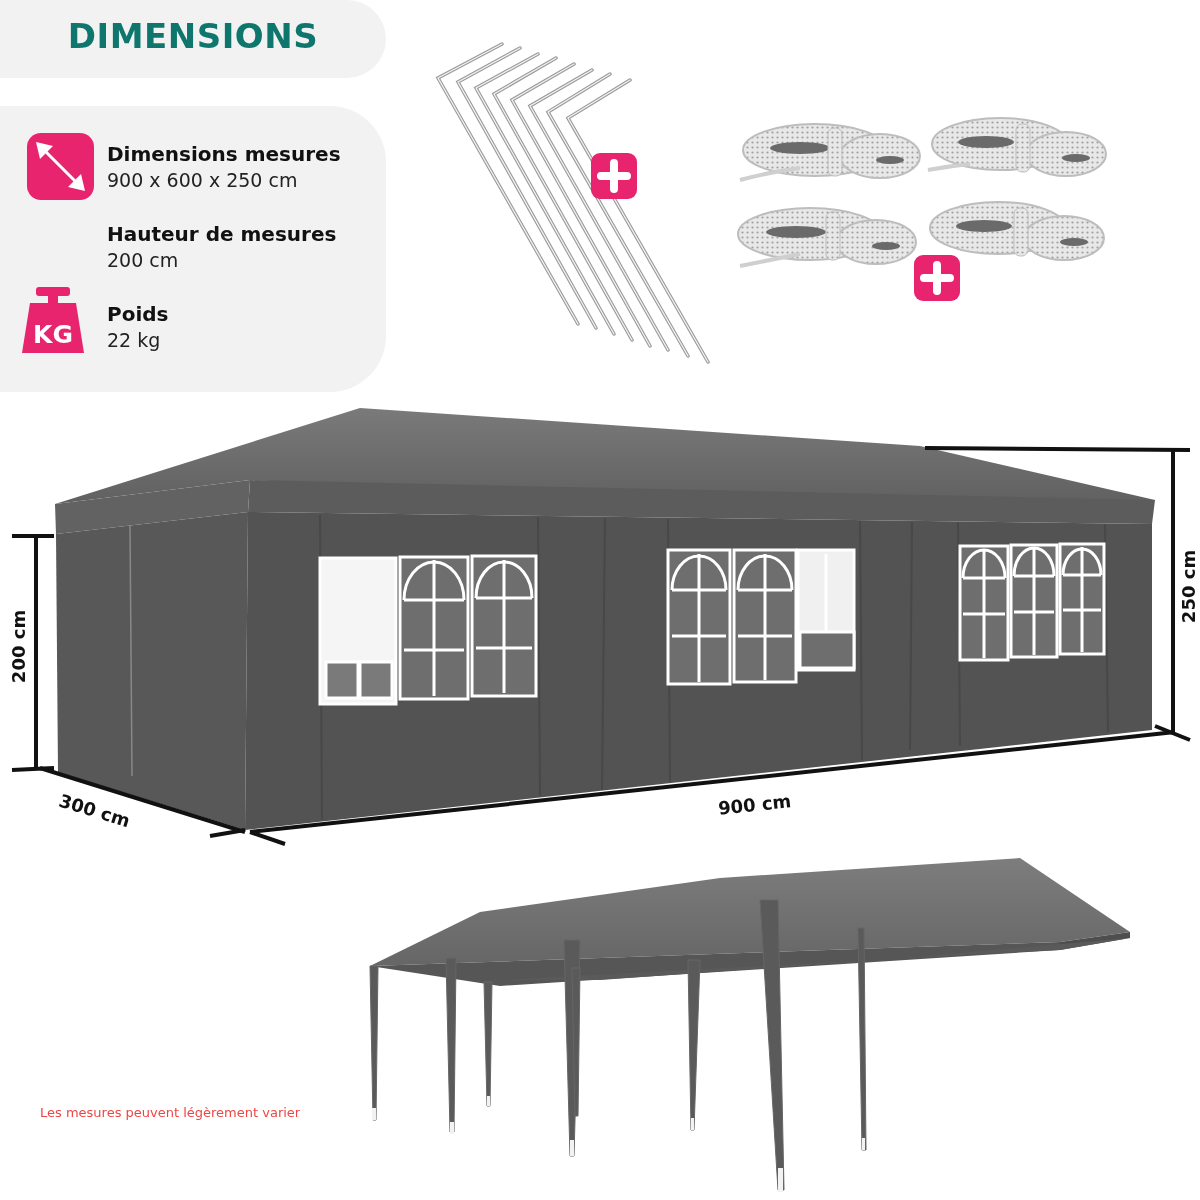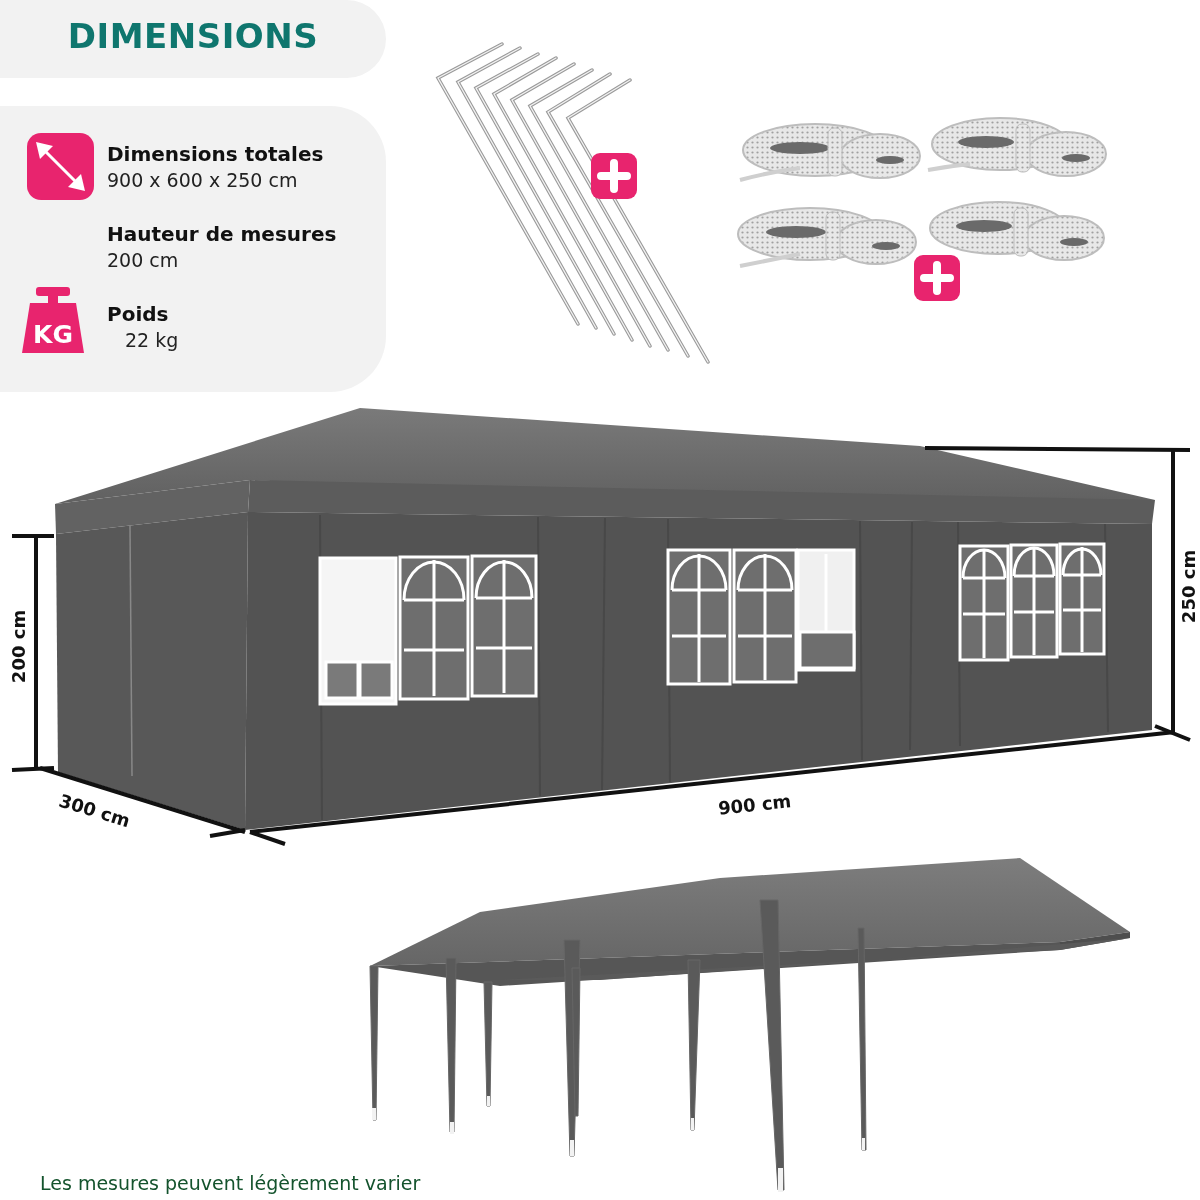--- a/index.html
+++ b/index.html
@@ -5,56 +5,56 @@
   html, body { margin:0; padding:0; }
   body { width:1200px; height:1200px; background:#ffffff; position:relative; overflow:hidden; font-family:"DejaVu Sans", sans-serif; color:#1a1a1a; }
   .abs { position:absolute; }
   .title-panel { left:0; top:0; width:386px; height:78px; background:#f2f2f2; border-radius:0 40px 40px 0; }
   .title-text { left:0; top:16px; width:386px; text-align:center; font-weight:bold; font-size:34px; letter-spacing:0.5px; color:#0f766e; }
   .spec-panel { left:0; top:106px; width:386px; height:286px; background:#f2f2f2; border-radius:0 56px 56px 0; }
   .spec-icon { left:27px; width:67px; height:67px; }
   .spec-label { left:107px; font-weight:bold; font-size:20px; color:#111; }
   .spec-value { left:107px; font-size:19px; color:#222; }
   .plus { width:46px; height:46px; }
-  .note { left:40px; top:1172px; font-size:19px; color:#14532d; }
+  .note { left:40px; top:1105px; font-size:13px; color:#ef4444; }
   .dim-label { font-weight:bold; font-size:18px; color:#111; white-space:nowrap; }
   svg { display:block; }
 </style>
 </head>
 <body>
 
 <div class="abs title-panel"></div>
 <div class="abs title-text">DIMENSIONS</div>
 
 <div class="abs spec-panel"></div>
 
 <div class="abs spec-icon" style="top:133px;">
   <svg width="67" height="67" viewBox="0 0 67 67">
     <rect x="0" y="0" width="67" height="67" rx="14" fill="#e8246e"></rect>
     <line x1="18" y1="18" x2="49" y2="49" stroke="#fff" stroke-width="3"></line>
     <polygon points="9,9 26,13 13,26" fill="#fff"></polygon>
     <polygon points="58,58 41,54 54,41" fill="#fff"></polygon>
   </svg>
 </div>
-<div class="abs spec-label" style="top:142px;">Dimensions totales</div>
+<div class="abs spec-label" style="top:142px;">Dimensions mesures</div>
 <div class="abs spec-value" style="top:169px;">900 x 600 x 250 cm</div>
 
 <div class="abs spec-label" style="top:222px;">Hauteur de mesures</div>
 <div class="abs spec-value" style="top:249px;">200 cm</div>
 
 <div class="abs" style="left:20px; top:285px; width:66px; height:70px;">
   <svg width="66" height="70" viewBox="0 0 66 70">
     <rect x="16" y="2" width="34" height="9" rx="3" fill="#e8246e"></rect>
     <rect x="28" y="10" width="10" height="8" fill="#e8246e"></rect>
     <path d="M10 18 H56 L64 68 H2 Z" fill="#e8246e"></path>
     <text x="33" y="58" text-anchor="middle" font-family="DejaVu Sans, sans-serif" font-weight="bold" font-size="25" fill="#fff">KG</text>
   </svg>
 </div>
 <div class="abs spec-label" style="top:302px;">Poids</div>
-<div class="abs spec-value" style="top:329px;margin-left:18px;">22 kg</div>
+<div class="abs spec-value" style="top:329px;">22 kg</div>
 
 <div class="abs" style="left:420px; top:30px; width:300px; height:340px;">
   <svg width="300" height="340" viewBox="0 0 300 340">
     <g fill="none" stroke-linecap="round">
       <g stroke="#9a9a9a" stroke-width="3.5">
         <polyline points="82,14 18,48 158,294"></polyline>
         <polyline points="100,18 38,52 176,298"></polyline>
         <polyline points="118,24 56,58 194,304"></polyline>
         <polyline points="136,28 74,64 212,310"></polyline>
         <polyline points="154,34 92,70 230,316"></polyline>

